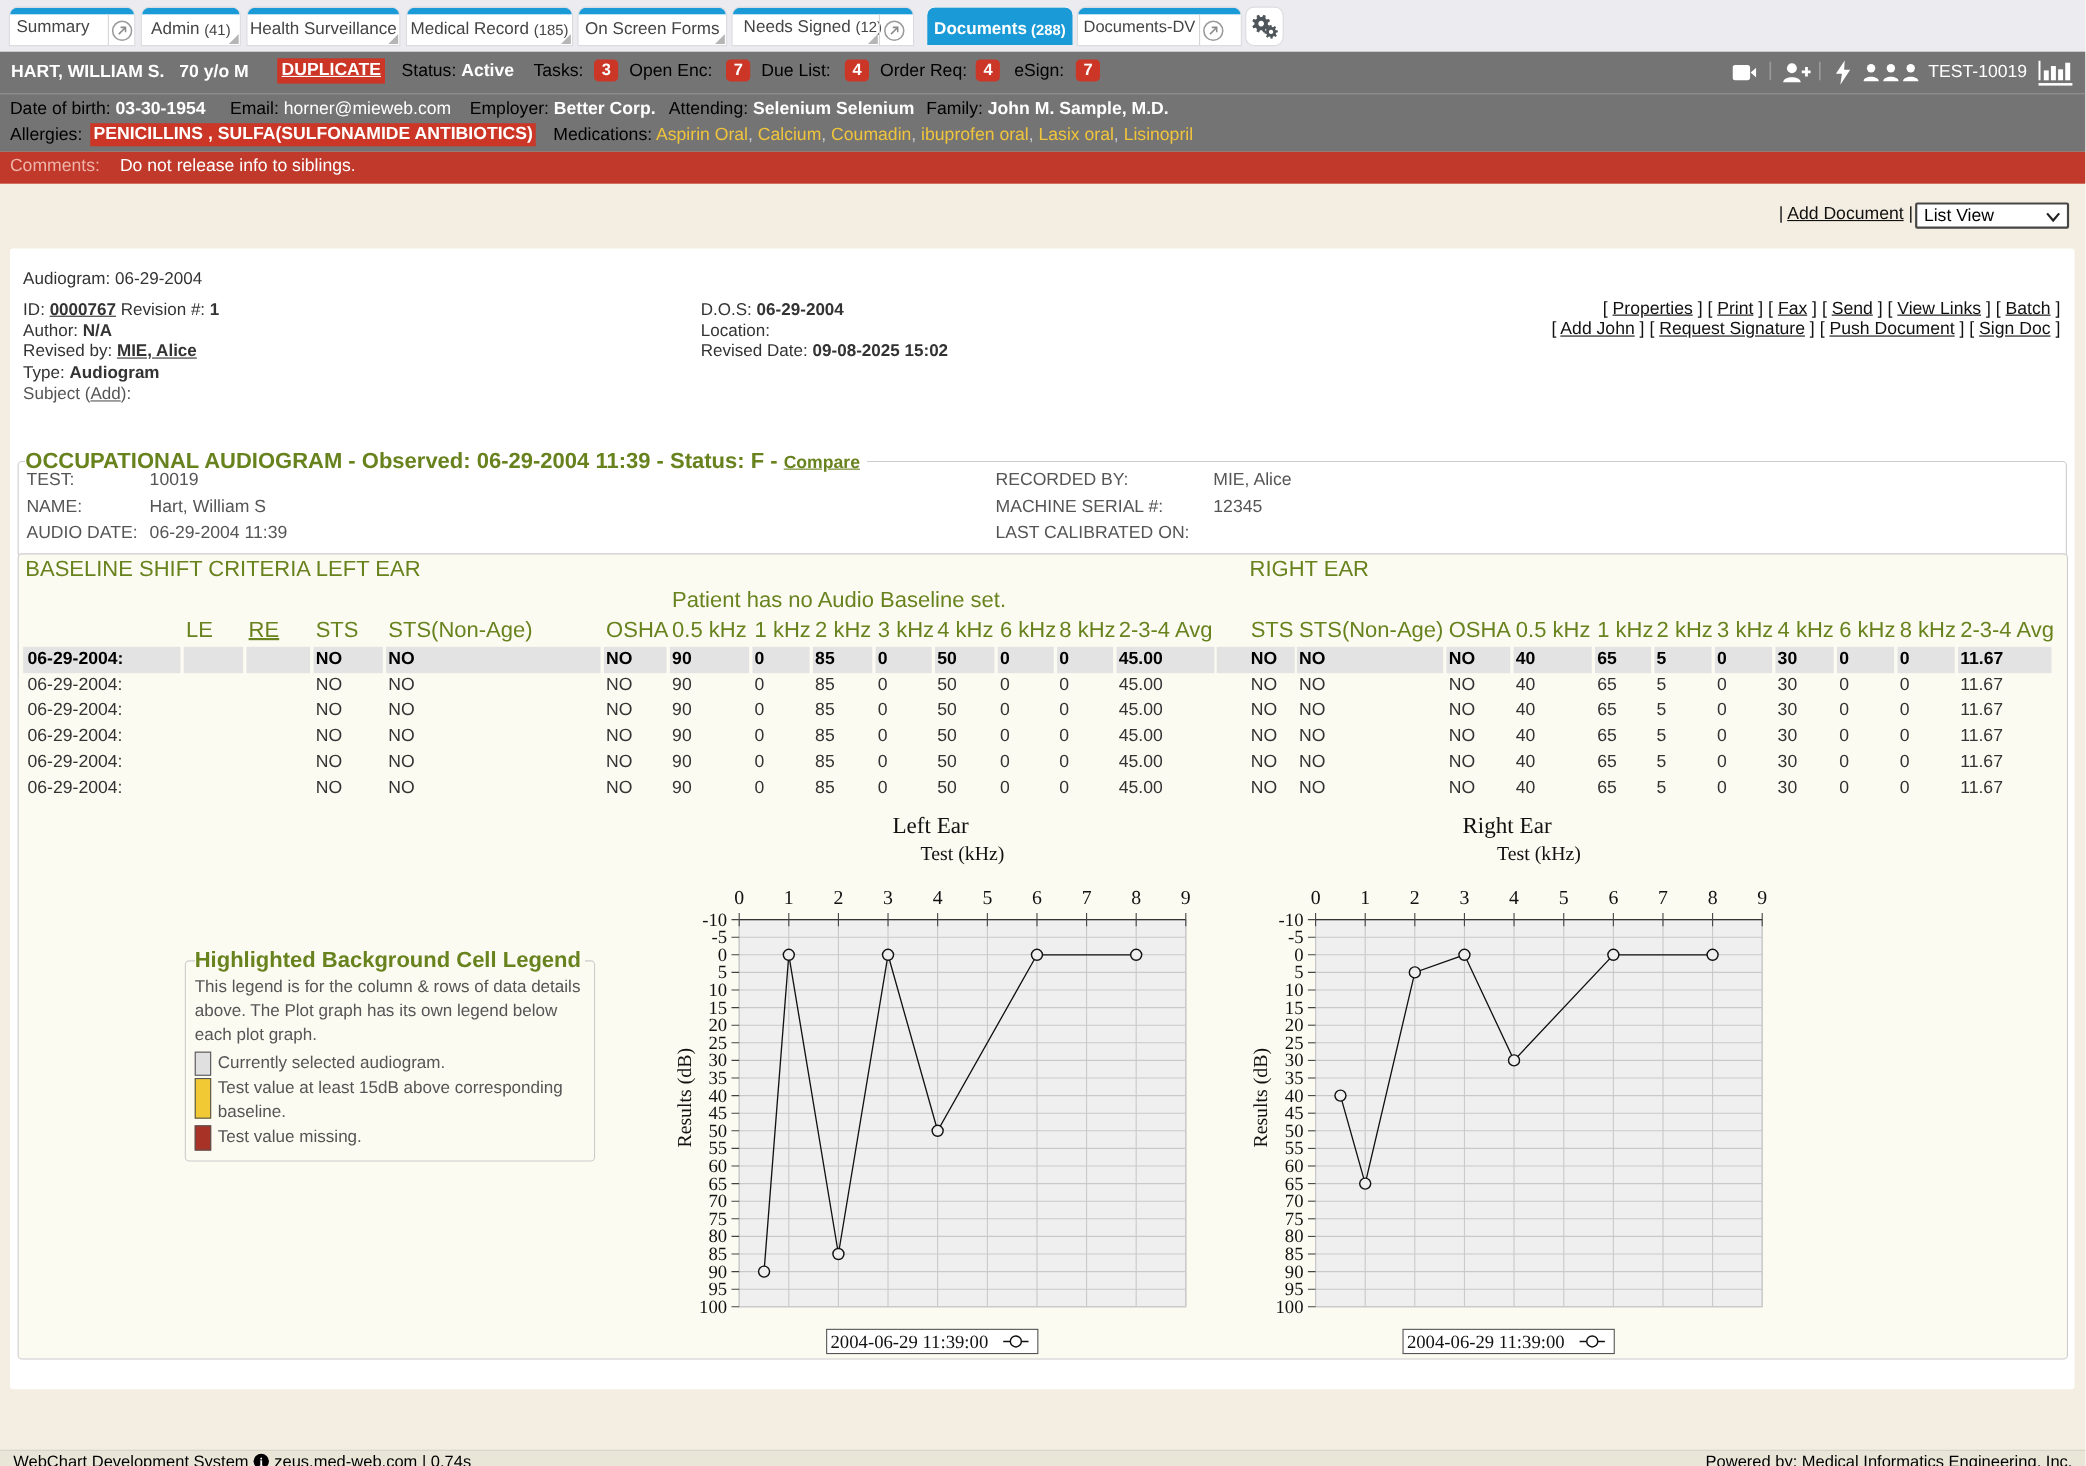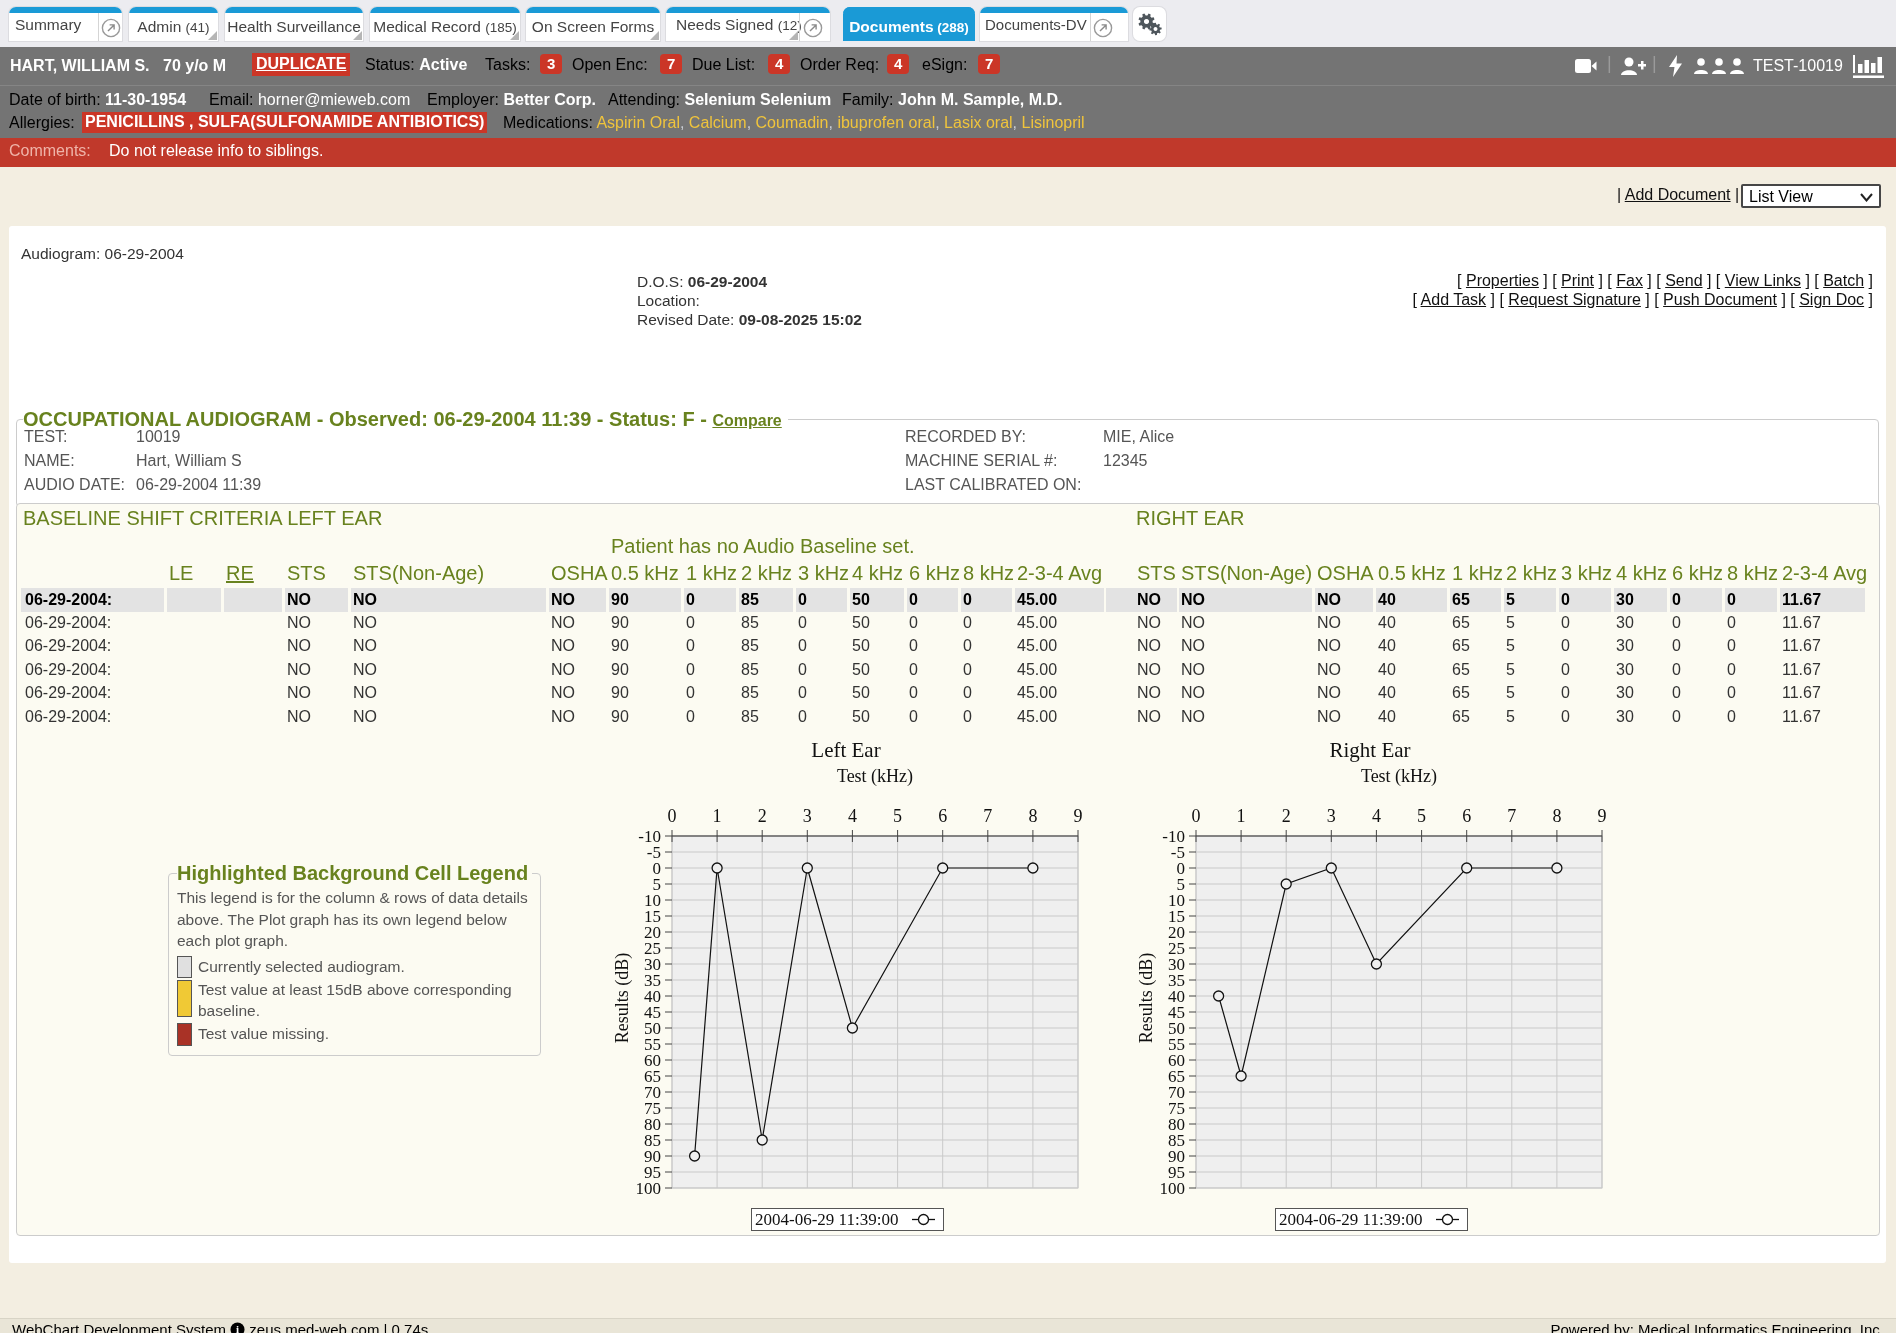--- a/index.html
+++ b/index.html
@@ -143,21 +143,21 @@
             <rect x="5" y="9" width="4.5" height="9"></rect>
             <rect x="11.5" y="5" width="4.5" height="13"></rect>
             <rect x="18" y="8" width="4.5" height="10"></rect>
             <rect x="24.5" y="2" width="4.5" height="16"></rect>
             <rect x="0" y="20.5" width="31" height="2.5"></rect>
           </g>
         </svg></div>
 </div>
 
 <div id="bar2">
-<div style="position:absolute;left:9px;top:5px;font-size:16px;"><span class="glbl">Date of birth:</span> <b>11-30-1954</b></div>
+<div style="position:absolute;left:9px;top:5px;font-size:16px;"><span class="glbl">Date of birth:</span> <b>03-30-1954</b></div>
 <div style="position:absolute;left:209px;top:5px;font-size:16px;"><span class="glbl">Email:</span> <b style="font-weight:normal;">horner@mieweb.com</b></div>
 <div style="position:absolute;left:427px;top:5px;font-size:16px;"><span class="glbl">Employer:</span> <b>Better Corp.</b></div>
 <div style="position:absolute;left:608px;top:5px;font-size:16px;"><span class="glbl">Attending:</span> <b>Selenium Selenium</b></div>
 <div style="position:absolute;left:842px;top:5px;font-size:16px;"><span class="glbl">Family:</span> <b>John M. Sample, M.D.</b></div>
 <div style="position:absolute;left:9px;top:28px;font-size:16px;" class="glbl">Allergies:</div>
 <div style="position:absolute;left:82px;top:26px;background:#cb3627;font-size:16px;font-weight:bold;padding:1px 3px 2px;">PENICILLINS , SULFA(SULFONAMIDE ANTIBIOTICS)</div>
 <div style="position:absolute;left:503px;top:28px;font-size:16px;"><span class="glbl">Medications:</span> <span style="color:#c9cdd4;"><span style="color:#f0c43c;">Aspirin Oral</span>, <span style="color:#f0c43c;">Calcium</span>, <span style="color:#f0c43c;">Coumadin</span>, <span style="color:#f0c43c;">ibuprofen oral</span>, <span style="color:#f0c43c;">Lasix oral</span>, <span style="color:#f0c43c;">Lisinopril</span></span></div>
 </div>
 <div id="cbar">
 <div style="position:absolute;left:9px;top:4px;font-size:16px;color:#efb4a9;">Comments:</div>
@@ -169,28 +169,35 @@
 <div style="position:absolute;left:1741px;top:0;width:140px;height:24px;background:#fff;border:2px solid #464646;border-radius:2px;">
 <span style="position:absolute;left:6px;top:2px;font-size:16px;color:#000;">List View</span>
 <svg style="position:absolute;right:6px;top:7px;" width="13" height="9" viewBox="0 0 13 9">
           <path d="M1 1 L6.5 7.5 L12 1" fill="none" stroke="#222" stroke-width="2"></path>
         </svg>
 </div>
     </div>
 
 <div id="docbox">
 <div style="position:absolute;left:12px;top:19px;font-size:15.5px;color:#333;">Audiogram: 06-29-2004</div>
+<div style="position:absolute;left:12px;top:46px;font-size:15.5px;color:#333;line-height:19.2px;">
+<div>ID: <b style="text-decoration:underline;">0000767</b> Revision #: <b>1</b></div>
+<div>Author: <b>N/A</b></div>
+<div>Revised by: <b style="text-decoration:underline;">MIE, Alice</b></div>
+<div>Type: <b>Audiogram</b></div>
+<div style="color:#555;">Subject (<span style="text-decoration:underline;">Add</span>):</div>
+</div>
 <div style="position:absolute;left:628px;top:46px;font-size:15.5px;color:#333;line-height:19.2px;">
 <div>D.O.S: <b>06-29-2004</b></div>
 <div>Location:</div>
 <div>Revised Date: <b>09-08-2025 15:02</b></div>
 </div>
 <div style="position:absolute;right:13px;top:45px;font-size:16px;color:#111;line-height:19.2px;text-align:right;">
 <div>[ <u>Properties</u> ] [ <u>Print</u> ] [ <u>Fax</u> ] [ <u>Send</u> ] [ <u>View Links</u> ] [ <u>Batch</u> ]</div>
-<div>[ <u>Add Task</u> ] [ <u>Request Signature</u> ] [ <u>Push Document</u> ] [ <u>Sign Doc</u> ]</div>
+<div>[ <u>Add John</u> ] [ <u>Request Signature</u> ] [ <u>Push Document</u> ] [ <u>Sign Doc</u> ]</div>
 </div>
 
 <div style="position:absolute;left:7px;top:182px;width:1863px;">
 <fieldset class="fs" style="padding:0 0 8px 0;background:#fff;">
 <legend style="margin-left:6px;padding:0 6px 0 0;font-size:20px;font-weight:bold;white-space:nowrap;" class="grn">OCCUPATIONAL AUDIOGRAM - Observed: 06-29-2004 11:39 - Status: F - <span style="font-size:16px;text-decoration:underline;">Compare</span></legend>
 <div style="position:relative;height:70px;font-size:16px;color:#555;margin-top:-3px;">
 <div style="position:absolute;left:7px;top:0;">TEST:</div>
             <div style="position:absolute;left:119px;top:0;">10019</div>
 <div style="position:absolute;left:7px;top:24px;">NAME:</div>
             <div style="position:absolute;left:119px;top:24px;">Hart, William S</div>

